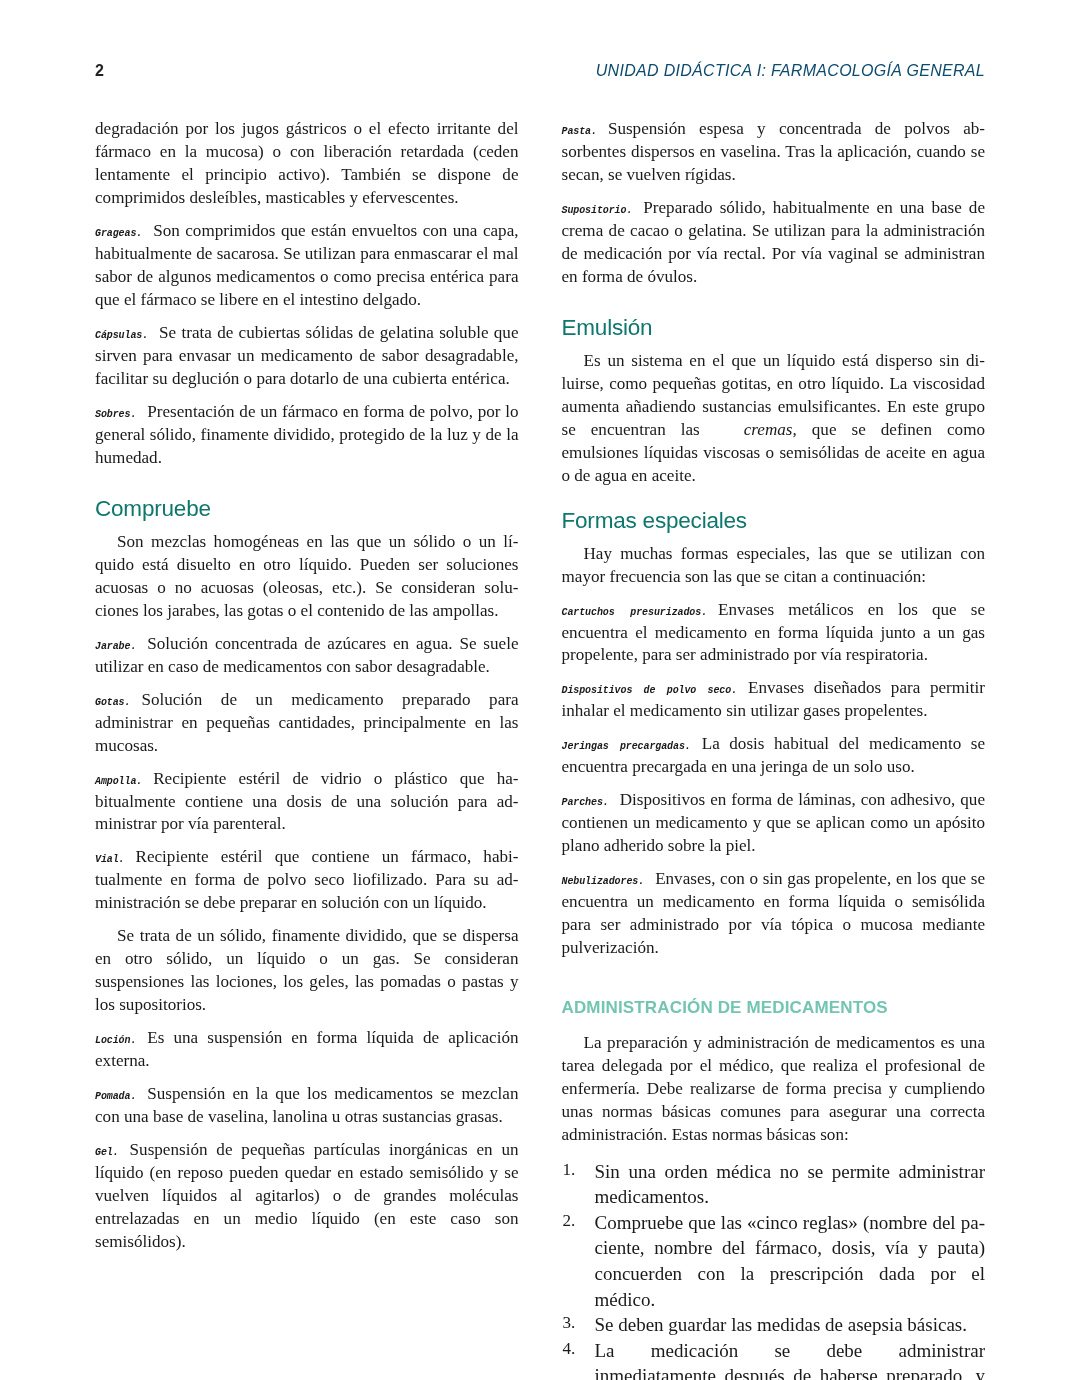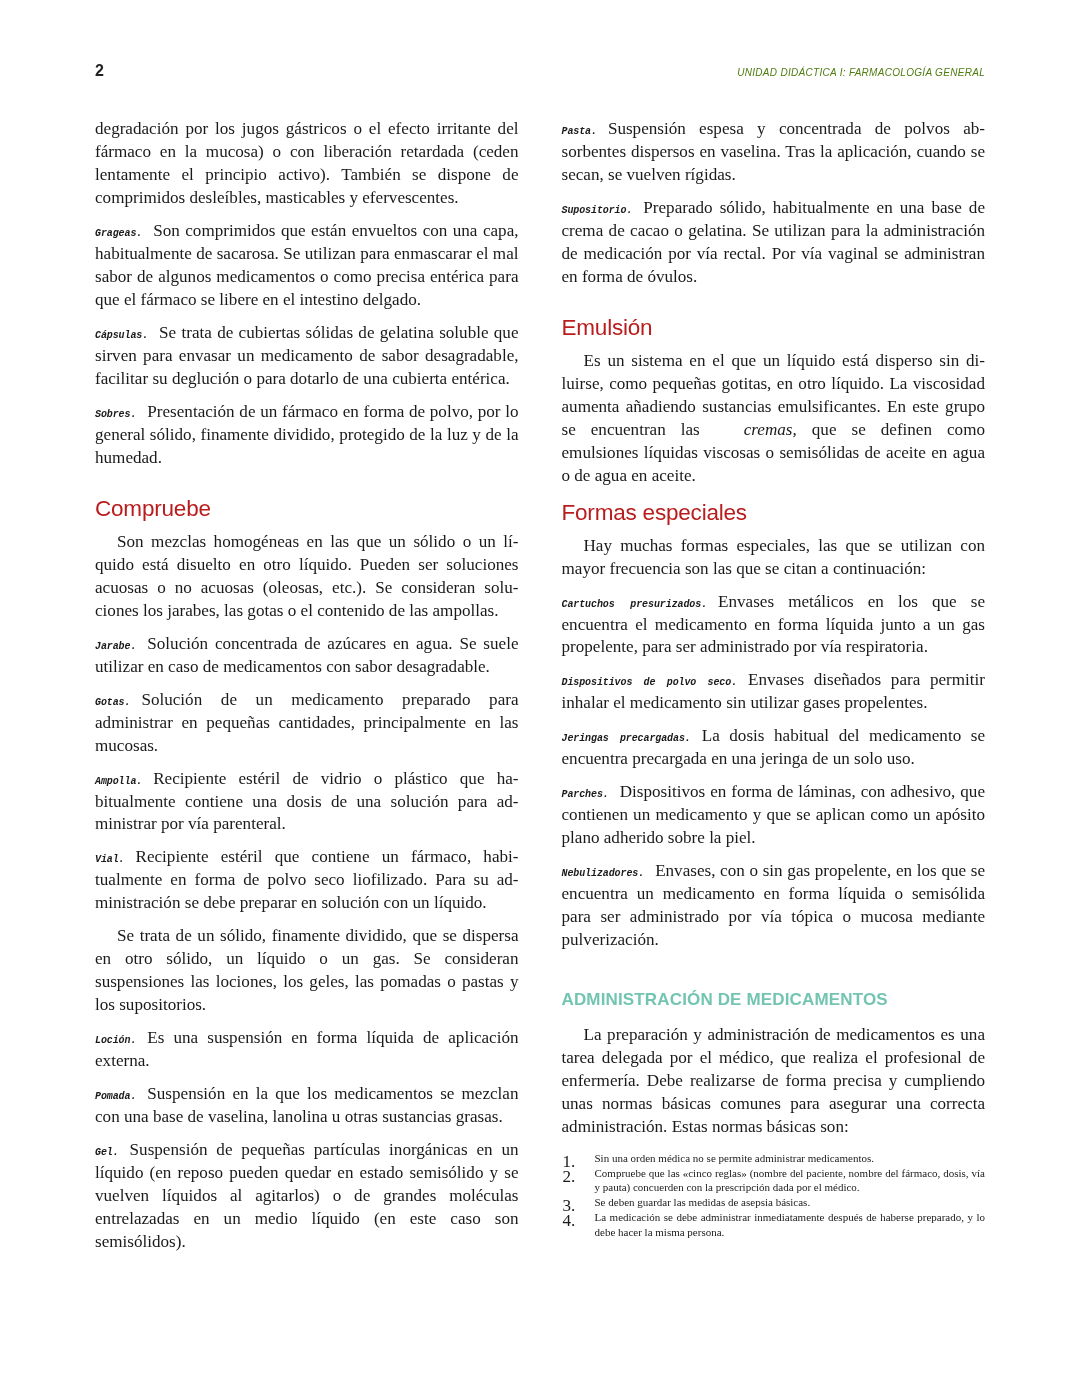--- a/index.html
+++ b/index.html
@@ -37,24 +37,24 @@
   }
   .folio {
     font-family: "Liberation Sans", "DejaVu Sans", sans-serif;
     font-size: 16px;
     font-weight: 700;
     color: #222;
     letter-spacing: 0.2px;
   }
   .head-title {
     font-family: "Liberation Sans", "DejaVu Sans", sans-serif;
-    font-size: 10px;
+    font-size: 16px;
     font-style: italic;
     font-weight: 400;
-    color: #4d7c0f;
+    color: #0c4a6e;
     letter-spacing: 0.3px;
     white-space: nowrap;
   }
 
   
   .columns {
     position: absolute;
     top: 118px;
     left: 95px;
     width: 890px;
@@ -90,26 +90,26 @@
   }
   .runin-gap { display: inline-block; width: 11px; }
 
   .it { font-style: italic; margin-left: 29px; }
 
   
   h2.section {
     font-family: "Liberation Sans", "DejaVu Sans", sans-serif;
     font-weight: 400;
     font-size: 22.5px;
-    color: #b91c1c;
+    color: #0f766e;
     margin: 26px 0 9px 0;
     letter-spacing: -0.2px;
     line-height: 1.15;
   }
-  h2.section.tight-top { margin-top: 12px; }
+  h2.section.tight-top { margin-top: 20px; }
 
   h1.major {
     font-family: "Liberation Sans", "DejaVu Sans", sans-serif;
     font-weight: 700;
     font-size: 17px;
     color: #73c5b2;
     margin: 38px 0 14px 0;
     letter-spacing: 0.15px;
     line-height: 1.15;
   }
@@ -118,21 +118,21 @@
   ol.rules {
     margin: 12px 0 0 0;
     padding: 0;
     list-style: none;
     counter-reset: rule;
   }
   ol.rules li {
     counter-increment: rule;
     position: relative;
     padding-left: 33px;
-    font-size: 11px;
+    font-size: 19px;
     line-height: 1.345;
     text-align: justify;
     margin-bottom: 0;
   }
   ol.rules li::before {
     content: counter(rule) ".";
     position: absolute;
     left: 1px;
     top: 0;
     width: 26px;

